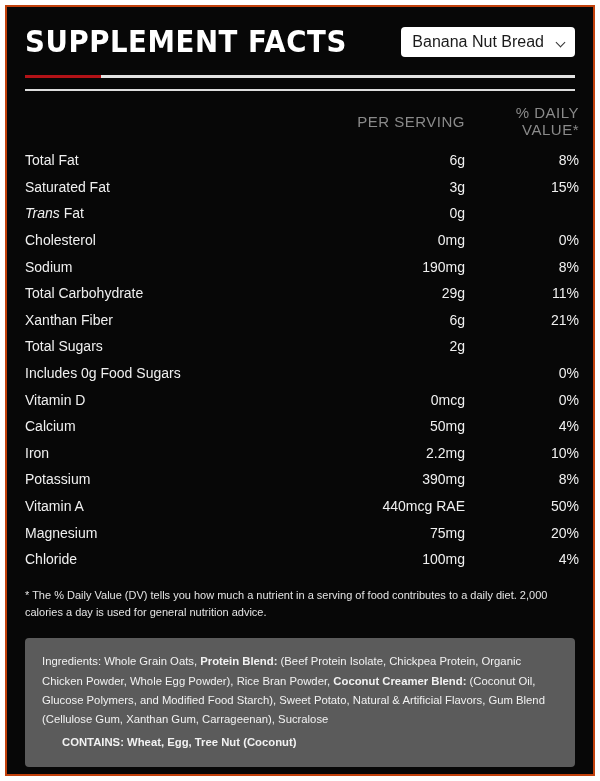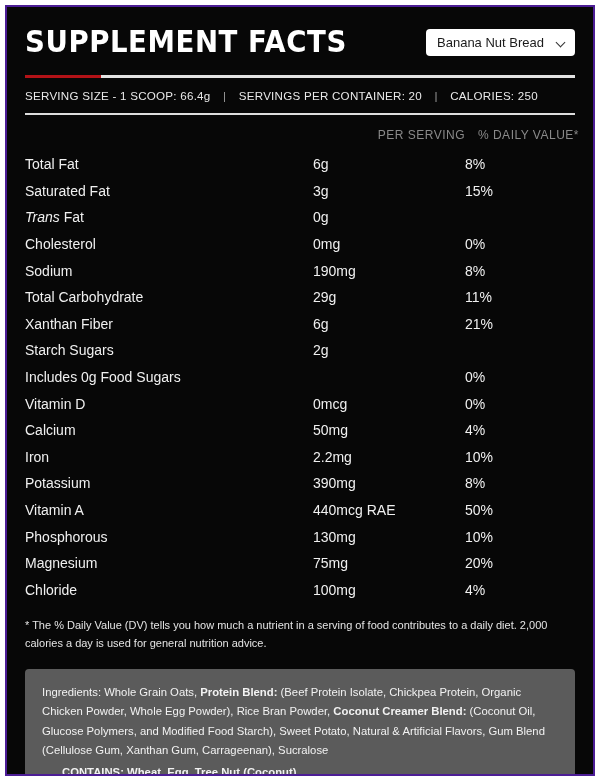--- a/index.html
+++ b/index.html
@@ -13,21 +13,21 @@
     font-family: "Liberation Sans", sans-serif;
     -webkit-font-smoothing: antialiased;
   }
   .label-frame {
     position: absolute;
     left: 5px;
     top: 5px;
     width: 590px;
     height: 771px;
     box-sizing: border-box;
-    border: 2px solid #4c1d95;
+    border: 2px solid #c2410c;
     background: #070707;
     overflow: hidden;
   }
   .inner {
     position: relative;
     padding: 0 18px;
     box-sizing: border-box;
     height: 100%;
   }
 
@@ -47,21 +47,21 @@
     letter-spacing: 0.6px;
     line-height: 1;
     transform: scaleX(0.92);
     transform-origin: left center;
     white-space: nowrap;
   }
   .flavor-select {
     background: #ffffff;
     color: #1b1b1b;
     border-radius: 4px;
-    font-size: 13px;
+    font-size: 16px;
     padding: 6px 9px 6px 11px;
     display: flex;
     align-items: center;
     gap: 13px;
     min-width: 110px;
     cursor: pointer;
     box-sizing: border-box;
   }
   .flavor-select .chev {
     display: inline-block;
@@ -119,37 +119,37 @@
 
   
   .nutri-table {
     width: 100%;
     border-collapse: collapse;
     margin-top: 13px;
     table-layout: fixed;
   }
   .nutri-table th {
     color: #8a8a8a;
-    font-size: 12px;
+    font-size: 15px;
     font-weight: normal;
     letter-spacing: 0.5px;
     text-align: right;
     padding: 0 0 9px 0;
   }
   .nutri-table th.c-name { width: 288px; }
   .nutri-table th.c-serv { width: 152px; }
   .nutri-table th.c-dv   { width: 114px; }
   .nutri-table td {
     color: #f0f0f0;
     font-size: 14px;
     padding: 5.3px 0;
     vertical-align: top;
   }
   .nutri-table td.val,
-  .nutri-table td.dv { text-align: left; }
+  .nutri-table td.dv { text-align: right; }
   .ind-1 { padding-left: 9px; }
   .ind-2 { padding-left: 22px; }
   .ital { font-style: italic; }
 
   
   .footnote {
     color: #e4e4e4;
     font-size: 11px;
     line-height: 1.62;
     margin-top: 14px;
@@ -181,27 +181,20 @@
     <div class="header-row">
       <div class="title">SUPPLEMENT FACTS</div>
       <div class="flavor-select">
         <span>Banana Nut Bread</span>
         <span class="chev"></span>
       </div>
     </div>
 
     <div class="rule-split"></div>
 
-    <div class="serving-line">
-      <span>SERVING SIZE - 1 SCOOP: 66.4g</span>
-      <span class="sep">|</span>
-      <span>SERVINGS PER CONTAINER: 20</span>
-      <span class="sep">|</span>
-      <span>CALORIES: 250</span>
-    </div>
 
     <div class="rule-plain"></div>
 
     <table class="nutri-table">
       <thead>
         <tr>
           <th class="c-name"></th>
           <th class="c-serv">PER SERVING</th>
           <th class="c-dv">% DAILY VALUE*</th>
         </tr>
@@ -236,21 +229,21 @@
             <td class="name">Total Carbohydrate</td>
             <td class="val">29g</td>
             <td class="dv">11%</td>
           </tr>
           <tr>
             <td class="name ind-1">Xanthan Fiber</td>
             <td class="val">6g</td>
             <td class="dv">21%</td>
           </tr>
           <tr>
-            <td class="name ind-1">Starch Sugars</td>
+            <td class="name ind-1">Total Sugars</td>
             <td class="val">2g</td>
             <td class="dv"></td>
           </tr>
           <tr>
             <td class="name ind-2">Includes 0g Food Sugars</td>
             <td class="val"></td>
             <td class="dv">0%</td>
           </tr>
           <tr>
             <td class="name">Vitamin D</td>
@@ -269,25 +262,20 @@
           </tr>
           <tr>
             <td class="name">Potassium</td>
             <td class="val">390mg</td>
             <td class="dv">8%</td>
           </tr>
           <tr>
             <td class="name">Vitamin A</td>
             <td class="val">440mcg RAE</td>
             <td class="dv">50%</td>
-          </tr>
-          <tr>
-            <td class="name">Phosphorous</td>
-            <td class="val">130mg</td>
-            <td class="dv">10%</td>
           </tr>
           <tr>
             <td class="name">Magnesium</td>
             <td class="val">75mg</td>
             <td class="dv">20%</td>
           </tr>
           <tr>
             <td class="name">Chloride</td>
             <td class="val">100mg</td>
             <td class="dv">4%</td>

